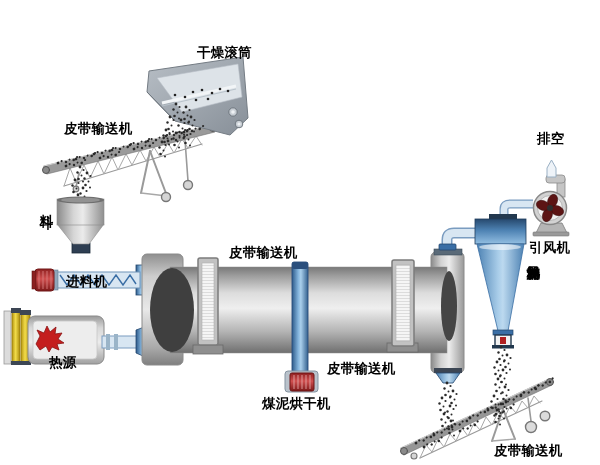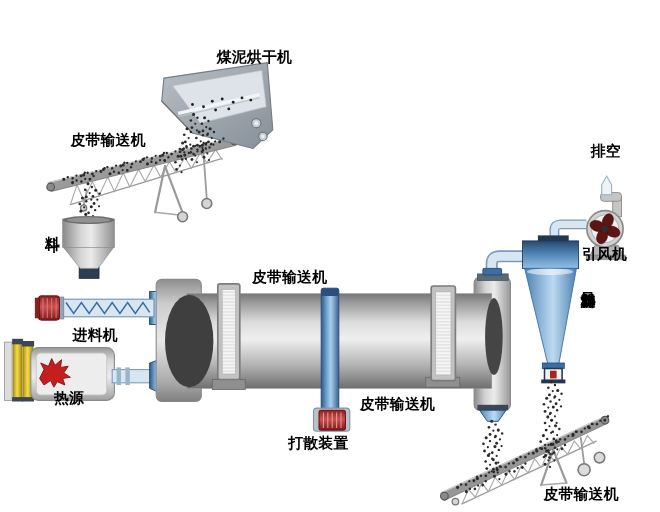--- a/index.html
+++ b/index.html
@@ -321,26 +321,26 @@
     <use href="#pr" transform="translate(488,410) rotate(-25)"></use>
         <use href="#pr" transform="translate(506,402) rotate(-25)"></use>
     <use href="#pr" transform="translate(521,395) rotate(-25)"></use>
         <use href="#pr" transform="translate(535,388) rotate(-25)"></use>
     <use href="#pr" transform="translate(424,447) rotate(-25)"></use>
         <use href="#pr" transform="translate(460,431) rotate(-25)"></use>
     <use href="#pr" transform="translate(496,414) rotate(-25)"></use>
   </g>
 </svg>
 
-<div class="label" style="left:197px;top:45px">煤泥烘干机</div>
+<div class="label" style="left:197px;top:45px">干燥滚筒</div>
 <div class="label" style="left:64px;top:121px">皮带输送机</div>
 <div class="label v" style="left:39px;top:203px">料斗</div>
-<div class="label" style="left:66px;top:298px">进料机</div>
+<div class="label" style="left:66px;top:274px">进料机</div>
 <div class="label" style="left:49px;top:355px">热源</div>
 <div class="label" style="left:229px;top:245px">皮带输送机</div>
 <div class="label" style="left:327px;top:361px">皮带输送机</div>
-<div class="label" style="left:262px;top:396px">打散装置</div>
+<div class="label" style="left:262px;top:396px">煤泥烘干机</div>
 <div class="label" style="left:537px;top:131px">排空</div>
-<div class="label" style="left:529px;top:224px">引风机</div>
+<div class="label" style="left:529px;top:240px">引风机</div>
 <div class="label v5" style="left:526px;top:255px">旋风卸料器</div>
 <div class="label" style="left:494px;top:443px">皮带输送机</div>
 
 </div>
 
 </body></html>

